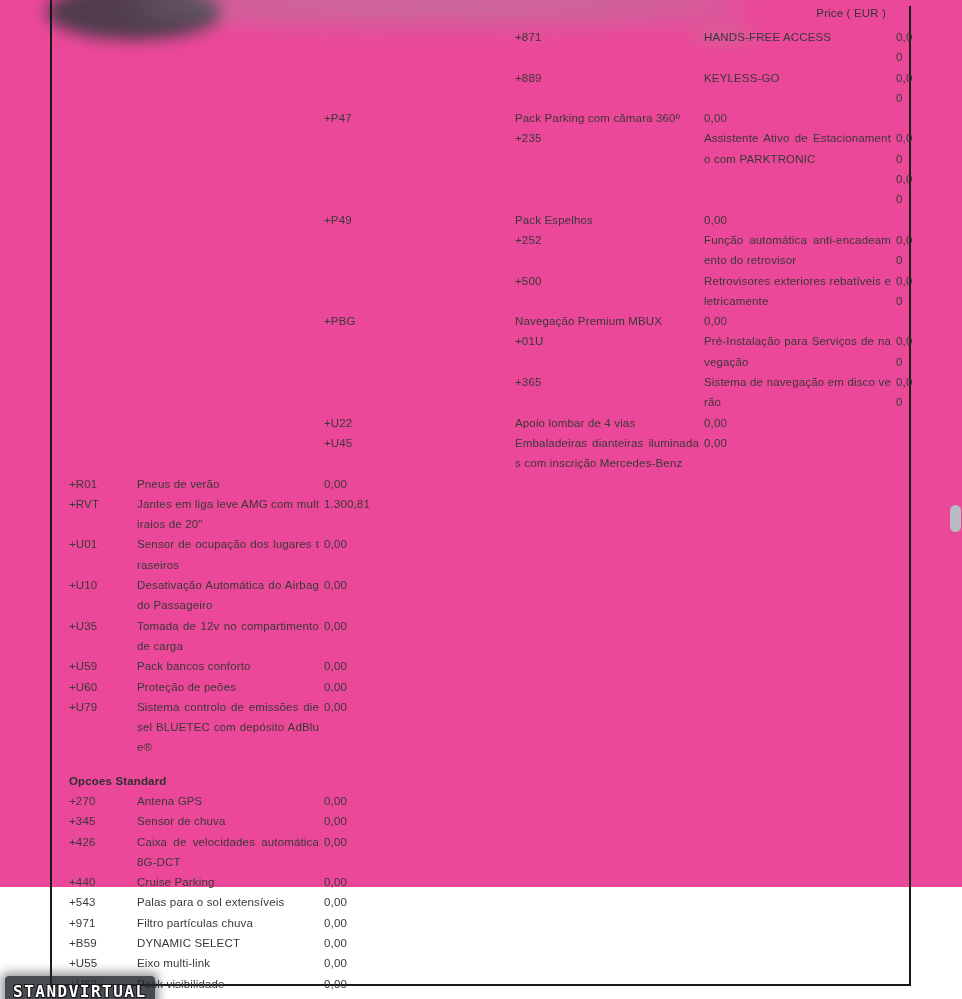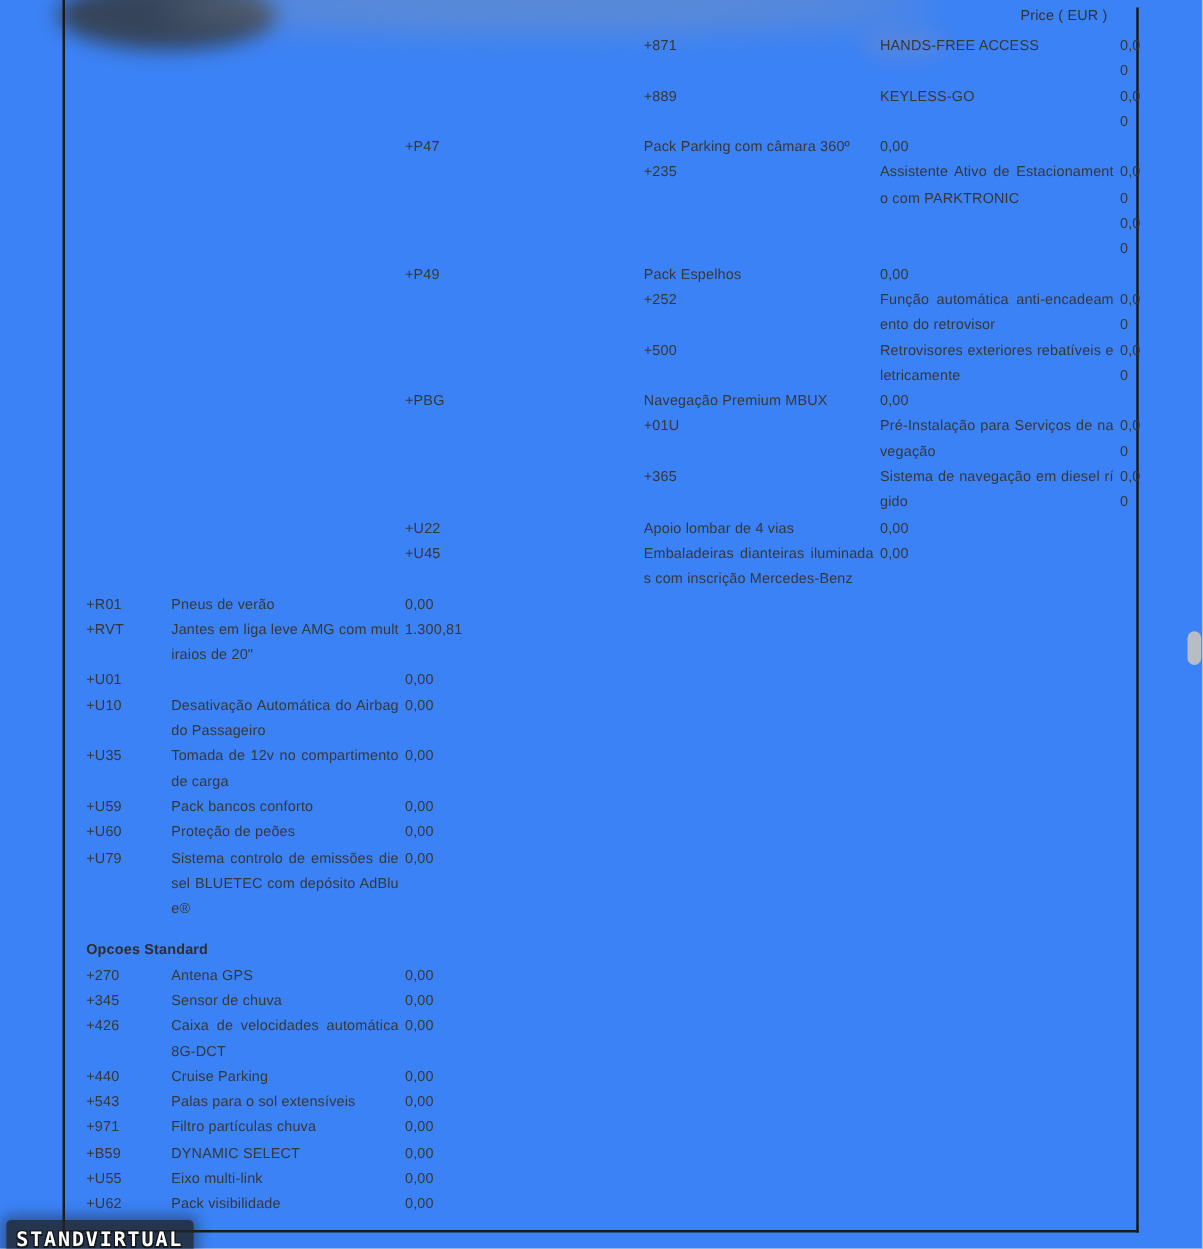--- a/index.html
+++ b/index.html
@@ -1,17 +1,17 @@
 <!DOCTYPE html>
 <html><head>
 <meta charset="utf-8">
 <style>
   html,body{margin:0;padding:0;background:#ffffff;}
   body{width:962px;height:999px;overflow:hidden;}
-  .screen{position:relative;width:962px;height:999px;background:#3b82f6;
+  .screen{position:relative;width:962px;height:887px;background:#ec4899;
           font-family:"Liberation Sans",sans-serif;color:#333333;}
 
   
   .border-left{position:absolute;left:50px;top:0;width:2px;height:993px;background:#1a1a1a;}
   .border-right{position:absolute;left:909px;top:6px;width:2px;height:980px;background:#1a1a1a;}
   .border-bottom{position:absolute;left:50px;top:984px;width:861px;height:2px;background:#1a1a1a;}
 
   
   .price-header{position:absolute;top:7px;right:76px;font-size:11.5px;letter-spacing:.15px;color:#333;}
 
@@ -115,21 +115,21 @@
   </div>
 
   <div class="row lvl3">
     <div class="cell code">+01U</div>
     <div class="cell desc">Pré-Instalação para Serviços de navegação</div>
     <div class="cell price">0,00</div>
   </div>
 
   <div class="row lvl3">
     <div class="cell code">+365</div>
-    <div class="cell desc">Sistema de navegação em diesel rígido</div>
+    <div class="cell desc">Sistema de navegação em disco verão</div>
     <div class="cell price">0,00</div>
   </div>
 
   <div class="row lvl2">
     <div class="cell code">+U22</div>
     <div class="cell desc">Apoio lombar de 4 vias</div>
     <div class="cell price">0,00</div>
   </div>
 
   <div class="row lvl2">
@@ -145,20 +145,21 @@
   </div>
 
   <div class="row lvl1">
     <div class="cell code">+RVT</div>
     <div class="cell desc">Jantes em liga leve AMG com multiraios de 20"</div>
     <div class="cell price">1.300,81</div>
   </div>
 
   <div class="row lvl1">
     <div class="cell code">+U01</div>
+    <div class="cell desc">Sensor de ocupação dos lugares traseiros</div>
     <div class="cell price">0,00</div>
   </div>
 
   <div class="row lvl1">
     <div class="cell code">+U10</div>
     <div class="cell desc">Desativação Automática do Airbag do Passageiro</div>
     <div class="cell price">0,00</div>
   </div>
 
   <div class="row lvl1">

